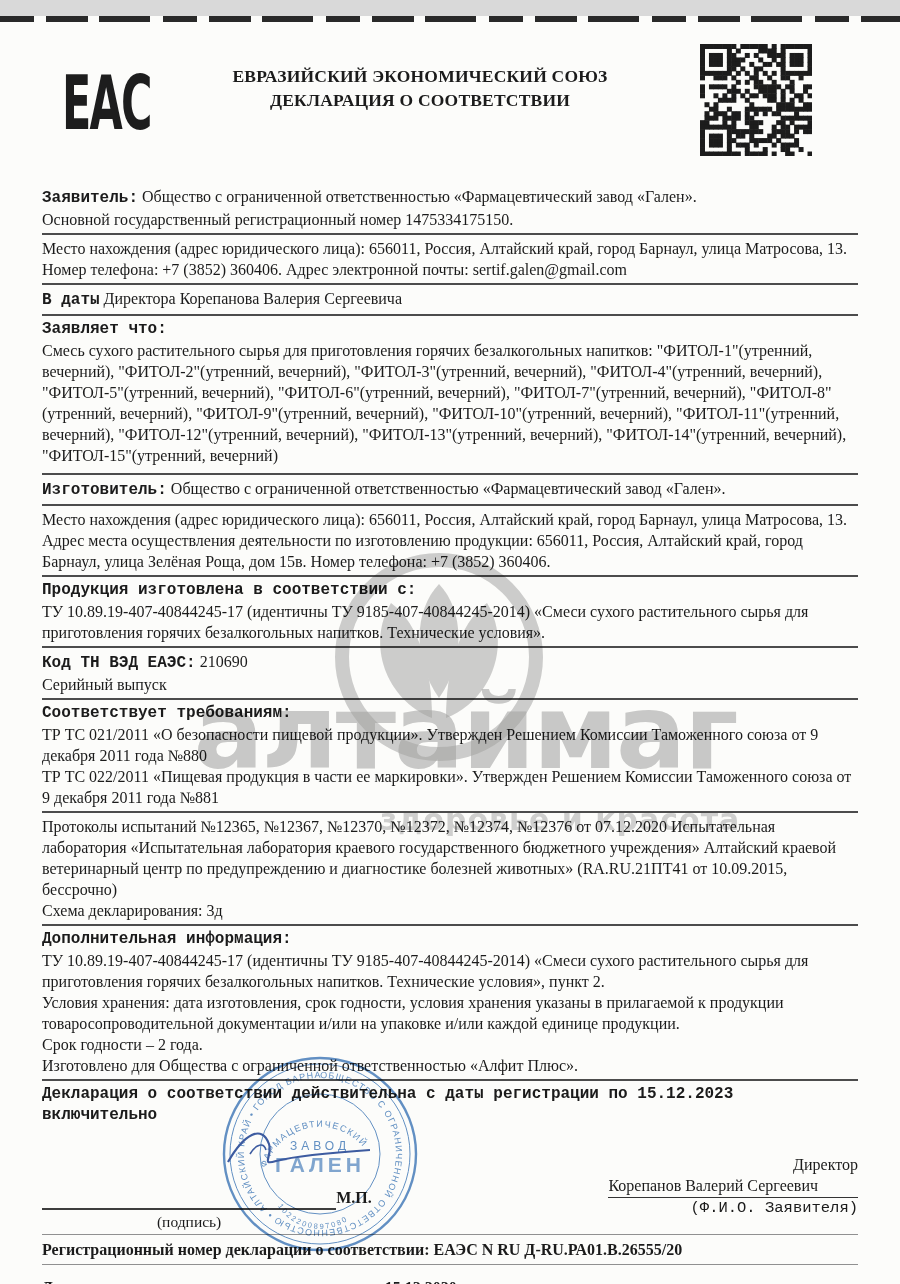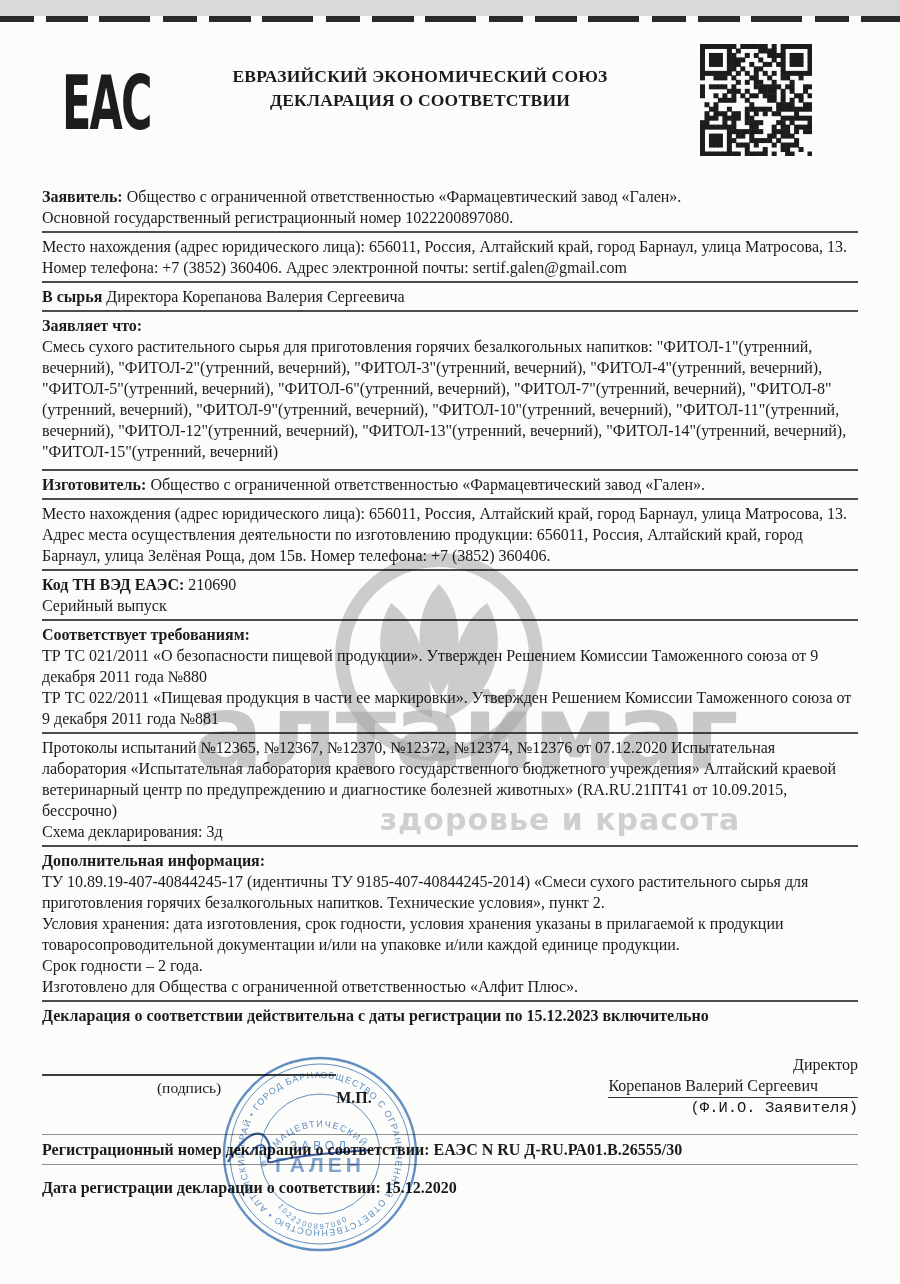--- a/index.html
+++ b/index.html
@@ -12,27 +12,27 @@
   
   header{position:relative;height:170px;}
   .eac{position:absolute;left:62px;top:50px;font-family:"DejaVu Sans",sans-serif;font-weight:700;
        font-size:74px;line-height:1;letter-spacing:-3px;transform:scaleX(.58);transform-origin:left top;color:#1d1d1d;}
   .title{position:absolute;top:48px;left:0;right:0;transform:translateX(-30px);
          text-align:center;font-weight:700;font-size:17.5px;line-height:24px;letter-spacing:.2px;}
   .qr{position:absolute;top:28px;right:88px;}
   
   .content{padding:0 42px;font-size:16px;line-height:21px;}
   p{margin:0;padding:0;}
-  .b{font-weight:700;}
+  .b{font-weight:700;font-family:Liberation Mono, monospace;}
   .hr{height:2px;background:#4c4c4c;margin:3px 0;}
   .hr.light{height:1px;background:#909090;margin:2px 0;}
   .gap4{height:4px;} .gap8{height:8px;}
   
   .sig-row{display:flex;margin-top:14px;height:92px;}
-  .sig-left{width:300px;display:flex;flex-direction:column;justify-content:center;}
+  .sig-left{width:300px;display:flex;flex-direction:column;justify-content:flex-end;}
   .sig-line{height:2px;background:#3d3d3d;}
   .sig-cap{text-align:center;font-size:15.5px;padding-top:1px;}
   .mp{width:160px;text-align:left;align-self:flex-end;padding-bottom:24px;font-weight:700;}
   .sig-right{margin-left:auto;width:372px;padding-top:14px;text-align:right;}
   .dirname{border-bottom:1.5px solid #333;display:inline-block;padding-right:40px;padding-bottom:1px;}
   .fio{padding-left:46px;font-size:15.5px;font-family:Liberation Mono, monospace;}
   .regline{font-weight:700;padding:2px 0;}
   
   .wm{position:absolute;inset:0;pointer-events:none;mix-blend-mode:multiply;}
   .wm-emblem{position:absolute;left:328px;top:530px;opacity:.5;}
@@ -397,44 +397,49 @@
         <rect x="89.60" y="107.52" width="5" height="5" fill="#1c1c1c"></rect>
         <rect x="107.52" y="107.52" width="5" height="5" fill="#1c1c1c"></rect>
       </svg>
   </header>
 
   <div class="content">
 
     <section>
       <p><span class="b">Заявитель:</span>
          <span>Общество с ограниченной ответственностью «Фармацевтический завод «Гален».</span></p>
-      <p>Основной государственный регистрационный номер 1022200897080.</p>
+      <p>Основной государственный регистрационный номер 1475334175150.</p>
       <div class="hr"></div>
       <p>Место нахождения (адрес юридического лица): 656011, Россия, Алтайский край, город Барнаул, улица Матросова, 13. Номер телефона: +7 (3852) 360406. Адрес электронной почты: sertif.galen@gmail.com</p>
       <div class="hr"></div>
-      <p><span class="b">В сырья</span>
+      <p><span class="b">В даты</span>
          <span>Директора Корепанова Валерия Сергеевича</span></p>
       <div class="hr"></div>
     </section>
 
     <section>
       <p class="b">Заявляет что:</p>
       <p>Смесь сухого растительного сырья для приготовления горячих безалкогольных напитков: "ФИТОЛ-1"(утренний, вечерний), "ФИТОЛ-2"(утренний, вечерний), "ФИТОЛ-3"(утренний, вечерний), "ФИТОЛ-4"(утренний, вечерний), "ФИТОЛ-5"(утренний, вечерний), "ФИТОЛ-6"(утренний, вечерний), "ФИТОЛ-7"(утренний, вечерний), "ФИТОЛ-8"(утренний, вечерний), "ФИТОЛ-9"(утренний, вечерний), "ФИТОЛ-10"(утренний, вечерний), "ФИТОЛ-11"(утренний, вечерний), "ФИТОЛ-12"(утренний, вечерний), "ФИТОЛ-13"(утренний, вечерний), "ФИТОЛ-14"(утренний, вечерний), "ФИТОЛ-15"(утренний, вечерний)</p>
       <div class="gap4"></div>
       <div class="hr"></div>
     </section>
 
     <section>
       <p><span class="b">Изготовитель:</span>
          <span>Общество с ограниченной ответственностью «Фармацевтический завод «Гален».</span></p>
       <div class="hr"></div>
       <p>Место нахождения (адрес юридического лица): 656011, Россия, Алтайский край, город Барнаул, улица Матросова, 13. Адрес места осуществления деятельности по изготовлению продукции: 656011, Россия, Алтайский край, город Барнаул, улица Зелёная Роща, дом 15в. Номер телефона: +7 (3852) 360406.</p>
       <div class="hr"></div>
     </section>
 
+    <section>
+      <p class="b">Продукция изготовлена в соответствии с:</p>
+      <p>ТУ 10.89.19-407-40844245-17 (идентичны ТУ 9185-407-40844245-2014) «Смеси сухого растительного сырья для приготовления горячих безалкогольных напитков. Технические условия».</p>
+      <div class="hr"></div>
+    </section>
 
     <section>
       <p><span class="b">Код ТН ВЭД ЕАЭС:</span>
          <span>210690</span></p>
       <p>Серийный выпуск</p>
       <div class="hr"></div>
     </section>
 
     <section>
       <p class="b">Соответствует требованиям:</p>
@@ -468,21 +473,21 @@
       <div class="mp">М.П.</div>
       <div class="sig-right">
         <div>Директор</div>
         <div class="dirname">Корепанов Валерий Сергеевич</div>
         <div class="fio">(Ф.И.О. Заявителя)</div>
       </div>
     </div>
 
     <div class="hr light"></div>
     <p class="regline"><span>Регистрационный номер декларации о соответствии:</span>
-       <span>ЕАЭС N RU Д-RU.РА01.В.26555/30</span></p>
+       <span>ЕАЭС N RU Д-RU.РА01.В.26555/20</span></p>
     <div class="hr light"></div>
     <div class="gap8"></div>
     <p class="regline"><span>Дата регистрации декларации о соответствии:</span>
        <span>15.12.2020</span></p>
 
   </div>
 
   <div class="wm">
     <svg class="wm-emblem" width="222" height="222" viewBox="0 0 222 222">
       <circle cx="111" cy="111" r="97" fill="none" stroke="#a0a0a0" stroke-width="14"></circle>

